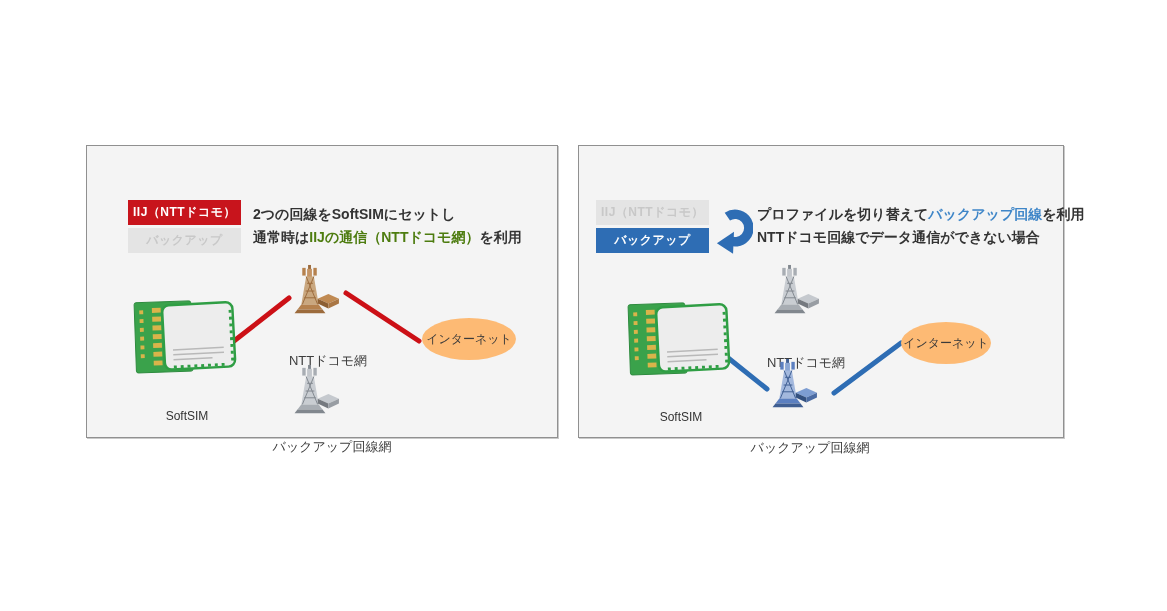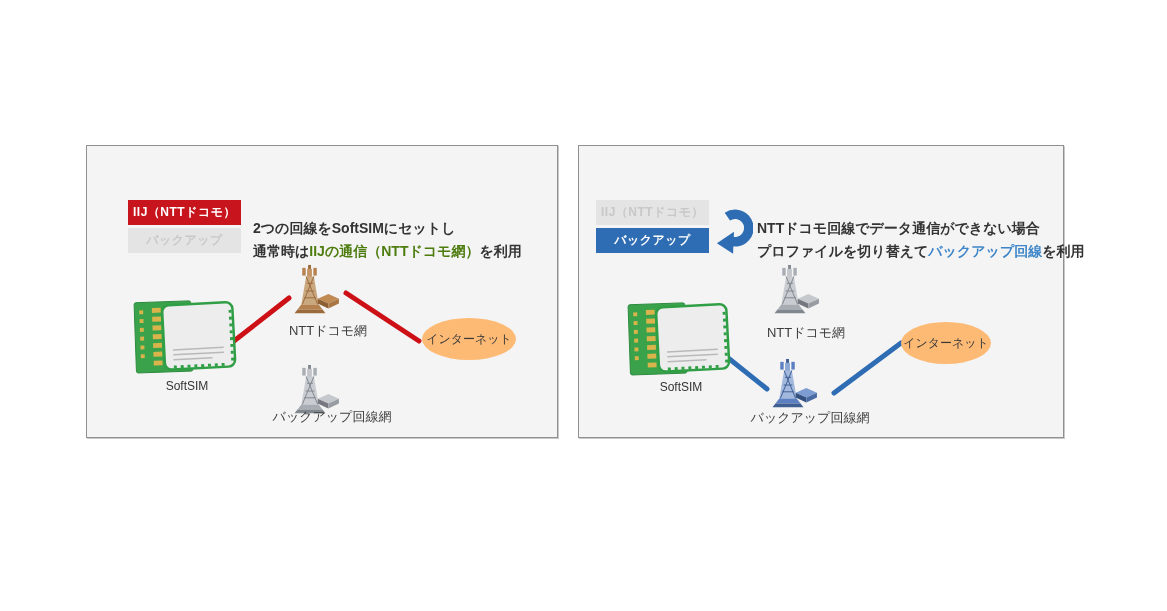--- a/index.html
+++ b/index.html
@@ -28,31 +28,31 @@
   .badge.red  { background: #c8141c; color: #ffffff; }
   .badge.blue { background: #2e6db4; color: #ffffff; }
   .badge.gray { background: #e4e4e4; color: #c8c8c8; }
 
   .desc {
     position: absolute;
     font-size: 14px; font-weight: 700;
     color: #333333;
     line-height: 23px;
     white-space: nowrap;
-    margin-top: 14px;
   }
   .hl-red  { color: #4d7c0f; }
   .hl-blue { color: #3f86c8; }
 
   .node-label {
     position: absolute;
     font-size: 13px;
     color: #3c3c3c;
     text-align: center;
     white-space: nowrap;
+    margin-top: 30px;
   }
   .sim-label { font-size: 12px; color: #333333; }
 
   .icon-box { position: absolute; }
 
   .ellipse {
     position: absolute;
     width: 94px; height: 42px;
     border-radius: 50%;
     background: #fdba74;
@@ -203,22 +203,22 @@
   <div class="badge blue" style="left:17px; top:82px;">バックアップ</div>
 
   <div class="icon-box" style="left:136px; top:54px;">
     <svg width="38" height="58" viewBox="-2 0 40 58">
       <path d="M11 16 A14.5 14.5 0 1 1 11 40" fill="none" stroke="#2e6db4" stroke-width="10"></path>
       <polygon points="18,32 0,44 17,55" fill="#2e6db4"></polygon>
     </svg>
   </div>
 
   <div class="desc" style="left:178px; top:57px;">
+    <div><span>プロファイルを切り替えて</span><span class="hl-blue">バックアップ回線</span><span>を利用</span></div>
     <div>NTTドコモ回線でデータ通信ができない場合</div>
-    <div><span>プロファイルを切り替えて</span><span class="hl-blue">バックアップ回線</span><span>を利用</span></div>
   </div>
 
   <svg class="lines" width="486" height="293">
     <line x1="143" y1="207" x2="188" y2="243" stroke="#2e6db4" stroke-width="5" stroke-linecap="round"></line>
     <line x1="255" y1="247" x2="322" y2="197" stroke="#2e6db4" stroke-width="5" stroke-linecap="round"></line>
   </svg>
 
   <div class="icon-box" style="left:48px; top:150px;">
     <svg width="108" height="82" viewBox="0 0 110 84">
       <g transform="rotate(-2 30 44)">

